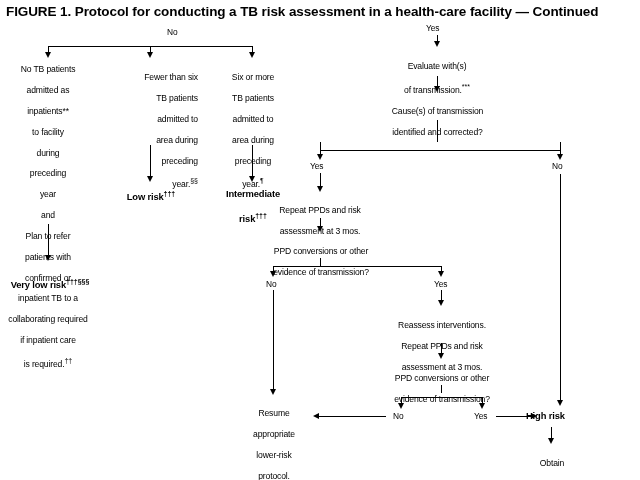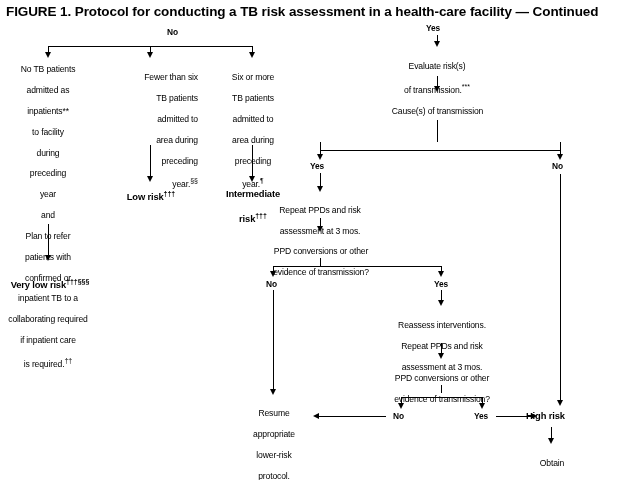--- a/index.html
+++ b/index.html
@@ -17,21 +17,21 @@
   #title{
     position:absolute;left:6px;top:4px;width:620px;
     font-size:13.5px;font-weight:bold;line-height:15px;
     letter-spacing:-0.1px;
   }
 
   
   .node{position:absolute;text-align:center;font-size:8.6px;line-height:10.4px;
         letter-spacing:-0.15px;white-space:pre-line;}
   .node.b{font-weight:bold;font-size:9.4px;line-height:11px;}
-  .lbl{position:absolute;font-size:8.4px;line-height:9px;letter-spacing:-0.1px;font-weight:bold;}
+  .lbl{position:absolute;font-size:8.4px;line-height:9px;letter-spacing:-0.1px;}
   .ftn{font-size:7px;vertical-align:super;letter-spacing:0;}
 
   
   .v{position:absolute;width:1px;background:#000;}
   .h{position:absolute;height:1px;background:#000;}
   
   .ad,.au,.al,.ar{position:absolute;width:0;height:0;}
   .ad{border-left:3.5px solid transparent;border-right:3.5px solid transparent;border-top:6px solid #000;}
   .al{border-top:3.5px solid transparent;border-bottom:3.5px solid transparent;border-right:6px solid #000;}
   .ar{border-top:3.5px solid transparent;border-bottom:3.5px solid transparent;border-left:6px solid #000;}
@@ -103,29 +103,30 @@
   <div class="node b" style="left:206px;top:177px;width:94px;line-height:11px;">
     <div>Intermediate</div>
     <div><span>risk</span><span class="ftn">†††</span></div>
   </div>
 
   <div class="lbl" style="left:426px;top:24px;">Yes</div>
   <div class="v" style="left:437px;top:35px;height:7px;"></div>
   <div class="ad" style="left:433.5px;top:41px;"></div>
 
   <div class="node" style="left:372px;top:51px;width:130px;">
-    <div>Evaluate risk(s)</div>
+    <div>Evaluate with(s)</div>
     <div><span>of transmission.</span><span class="ftn">***</span></div>
   </div>
 
   <div class="v" style="left:437px;top:76px;height:11px;"></div>
   <div class="ad" style="left:433.5px;top:86px;"></div>
 
   <div class="node" style="left:360px;top:96px;width:155px;">
     <div>Cause(s) of transmission</div>
+    <div>identified and corrected?</div>
   </div>
 
   <div class="v" style="left:437px;top:120px;height:22px;"></div>
   <div class="h" style="left:320px;top:150px;width:240px;"></div>
   <div class="v" style="left:320px;top:142px;height:9px;"></div>
   <div class="v" style="left:560px;top:142px;height:9px;"></div>
   <div class="v" style="left:320px;top:150px;height:5px;"></div>
   <div class="ad" style="left:316.5px;top:154px;"></div>
   <div class="v" style="left:560px;top:150px;height:5px;"></div>
   <div class="ad" style="left:556.5px;top:154px;"></div>

